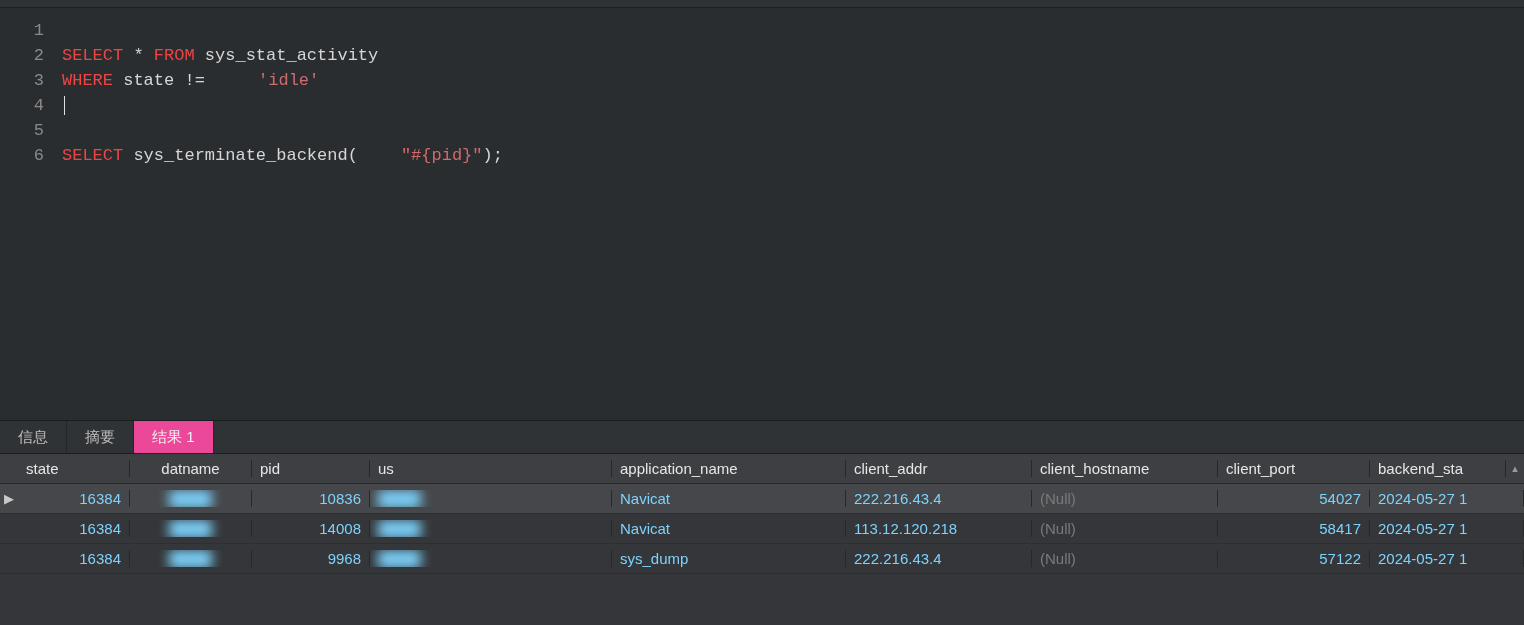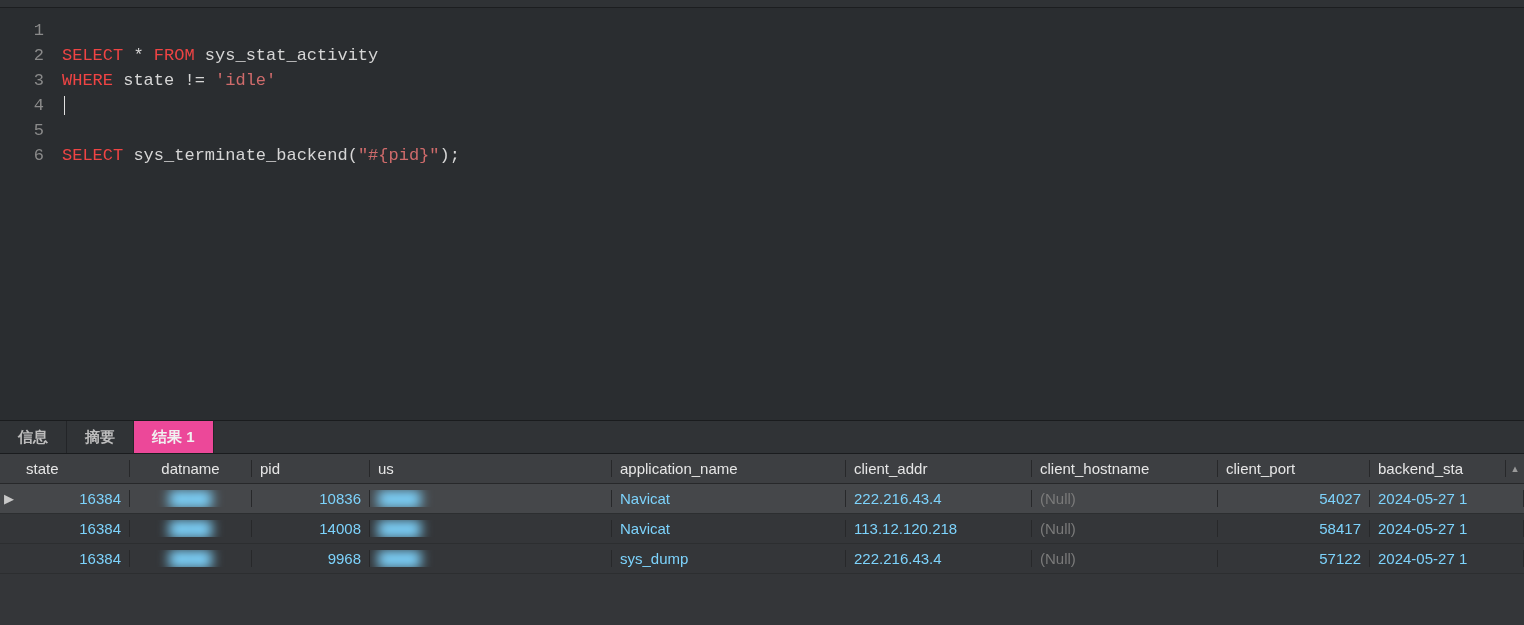--- a/index.html
+++ b/index.html
@@ -46,40 +46,39 @@
   }
   .gutter div { height: 25px; }
   .code {
     flex: 1;
     color: #dcdcdc;
     position: relative;
   }
   .code .line { height: 25px; white-space: pre; }
   .kw   { color: #ef4444; }          
   .ident{ color: #d6d6d6; }
-  .str  { color: #cf6b6b; }          
+  .str  { color: #cf6b6b; margin-left: 43px; }          
   .op   { color: #d6d6d6; }
   .star { color: #d6d6d6; }
   .cursor {
     display: inline-block;
     border-left: 1px solid #e0e0e0;
     height: 19px;
     vertical-align: middle;
     margin-left: 2px;
   }
 
   
   .tabs {
     display: flex;
     height: 34px;
     background: #303336;
     border-top: 1px solid #1a1c1e;
     border-bottom: 1px solid #1a1c1e;
     align-items: stretch;
-    font-weight: bold;
   }
   .tab {
     padding: 0 18px;
     display: flex;
     align-items: center;
     color: #bdbdbd;
     font-size: 15px;
     border-right: 1px solid #232528;
     cursor: pointer;
   }

